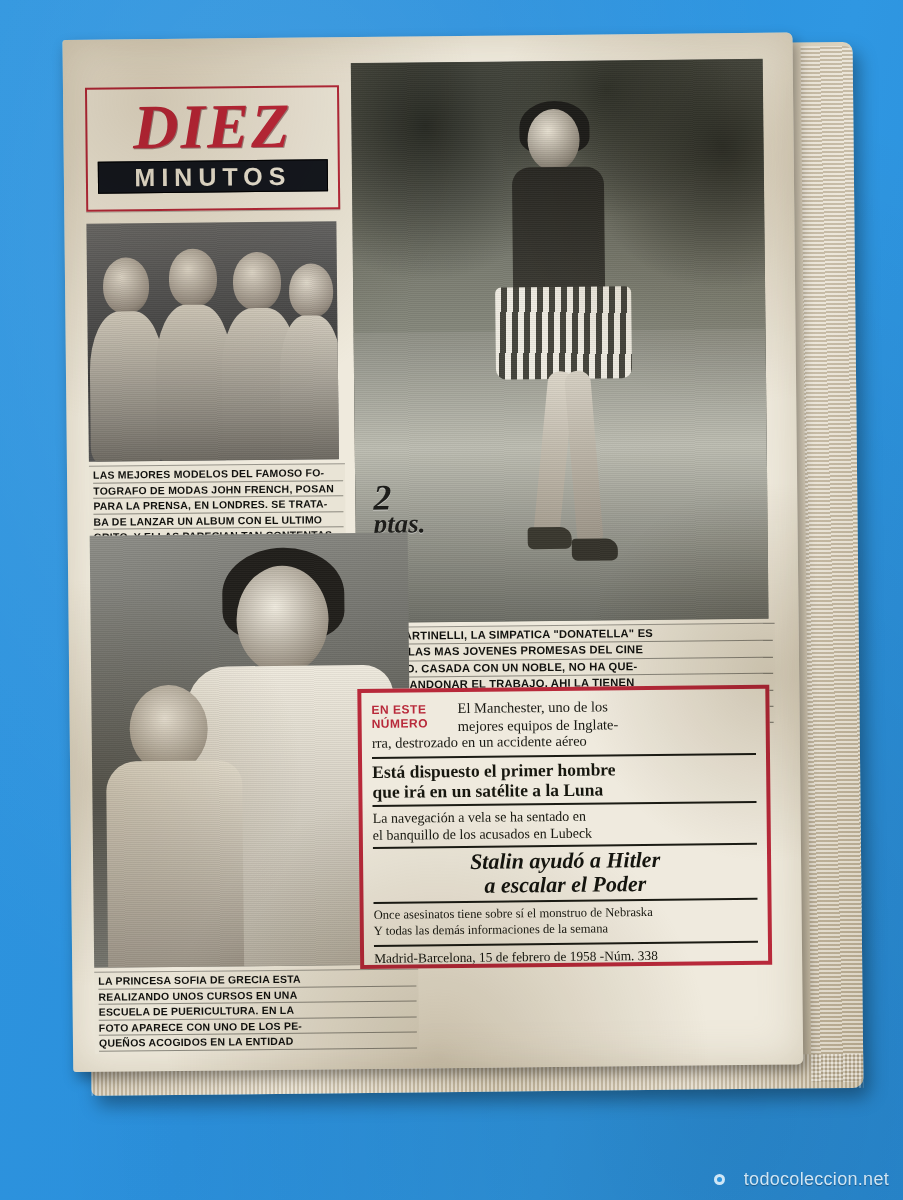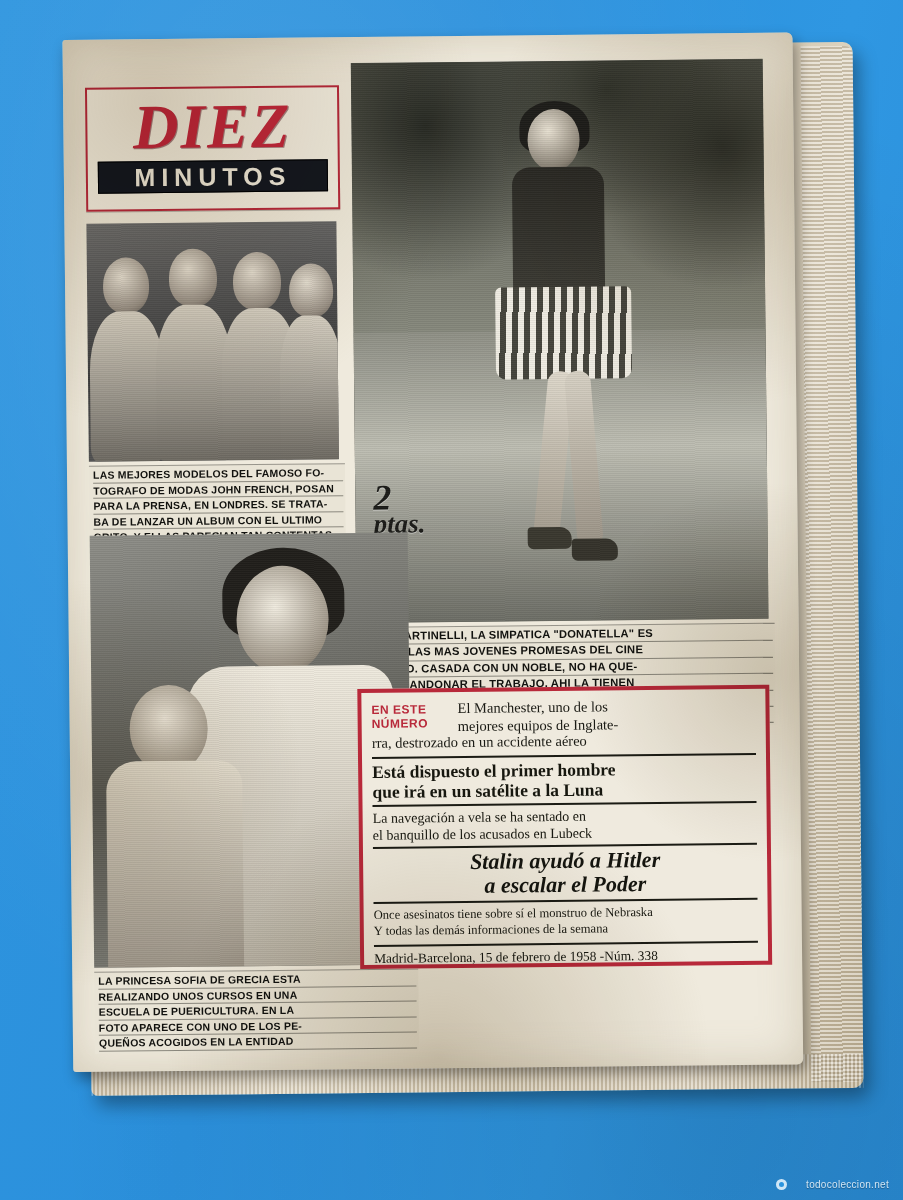--- a/index.html
+++ b/index.html
@@ -226,21 +226,21 @@
   }
   .tail .l{display:block;white-space:nowrap;}
   .imprint{
     margin-top:5px;border-top:2px solid #1b1b14;padding-top:4px;
     font-family:"Liberation Serif", serif;font-size:13.4px;line-height:16px;
   }
 
   
   .watermark{
     position:absolute;right:14px;bottom:10px;
-    color:#cfe6f6;font-size:10px;letter-spacing:.3px;
+    color:#cfe6f6;font-size:18px;letter-spacing:.3px;
     font-family:"Liberation Sans", sans-serif;
     text-shadow:0 1px 1px rgba(0,0,0,.35);
     display:flex;align-items:center;gap:19px;
   }
   .wm-dot{width:11px;height:11px;border-radius:50%;background:#cfe6f6;display:inline-block;position:relative;}
   .wm-dot:after{content:"";position:absolute;left:3px;top:3px;width:5px;height:5px;border-radius:50%;background:#2c94de;}
 </style>
 </head>
 <body>
 

